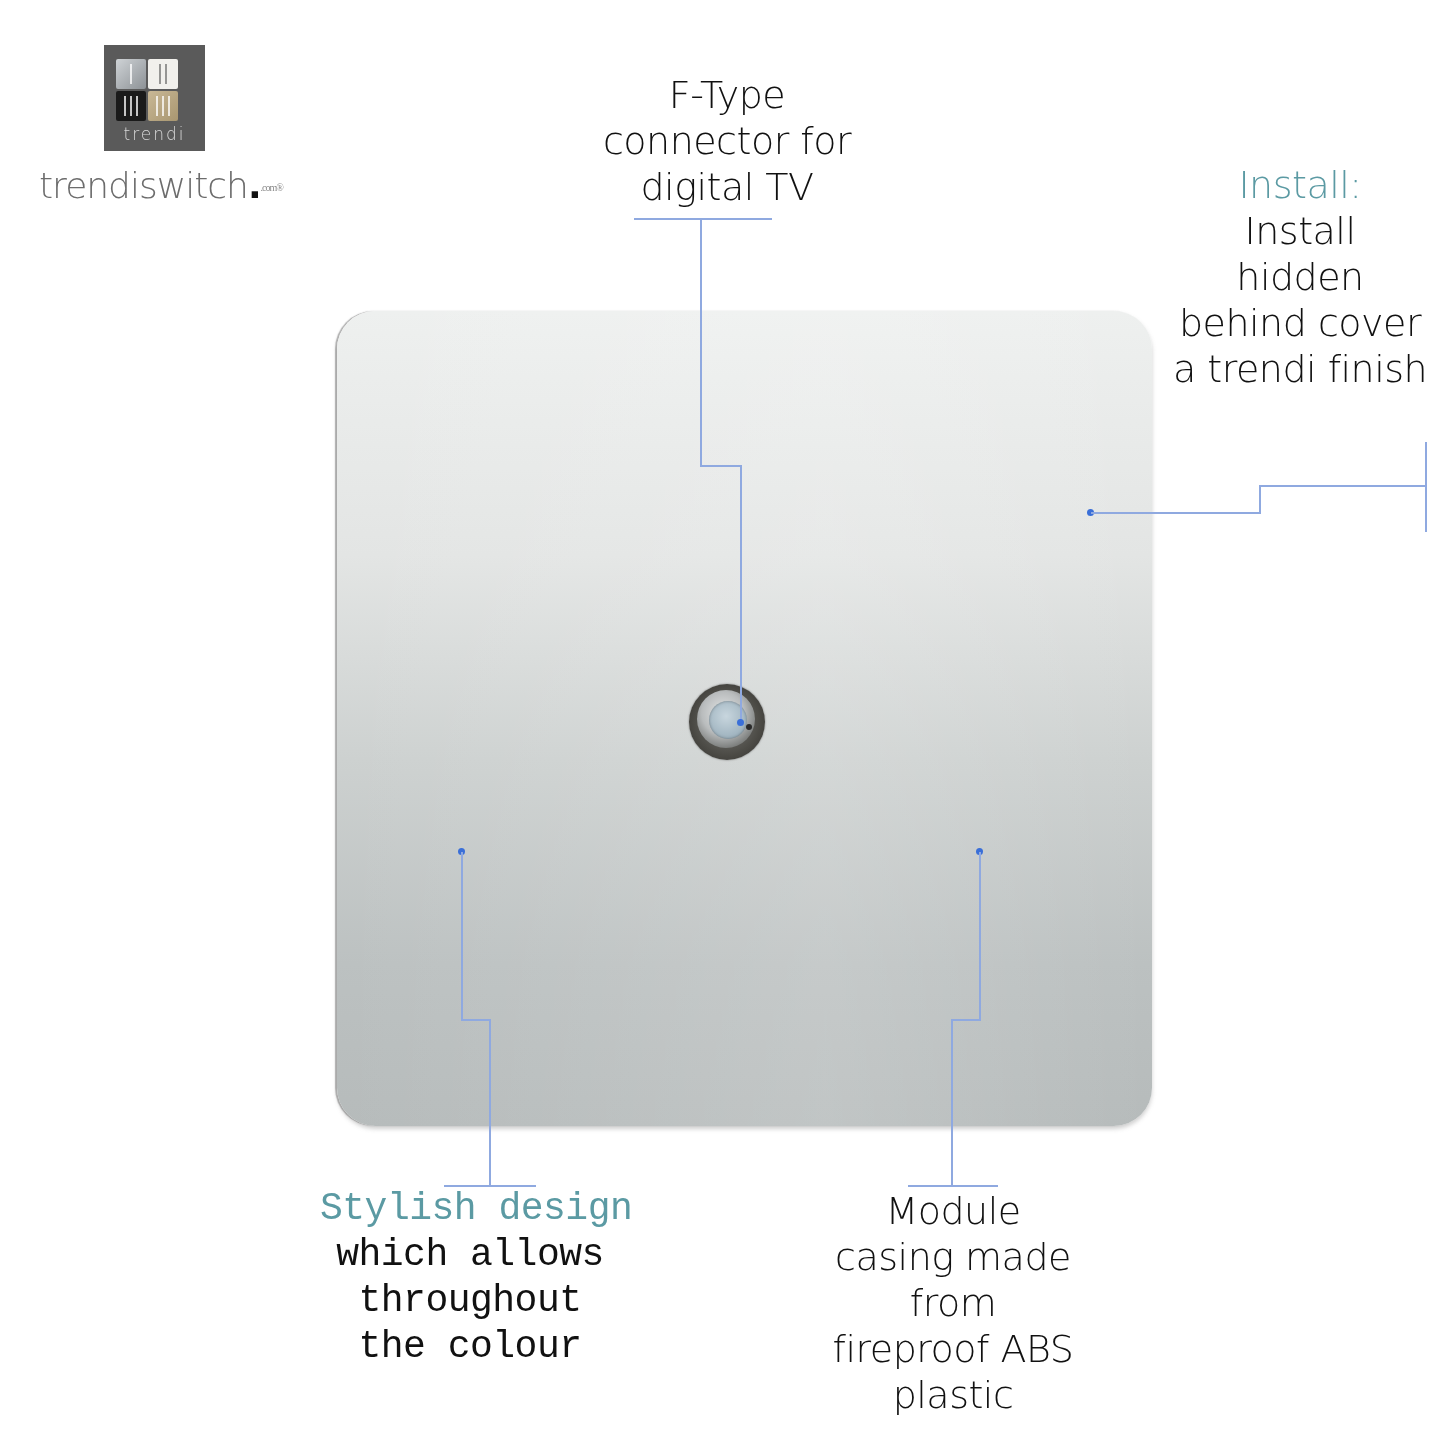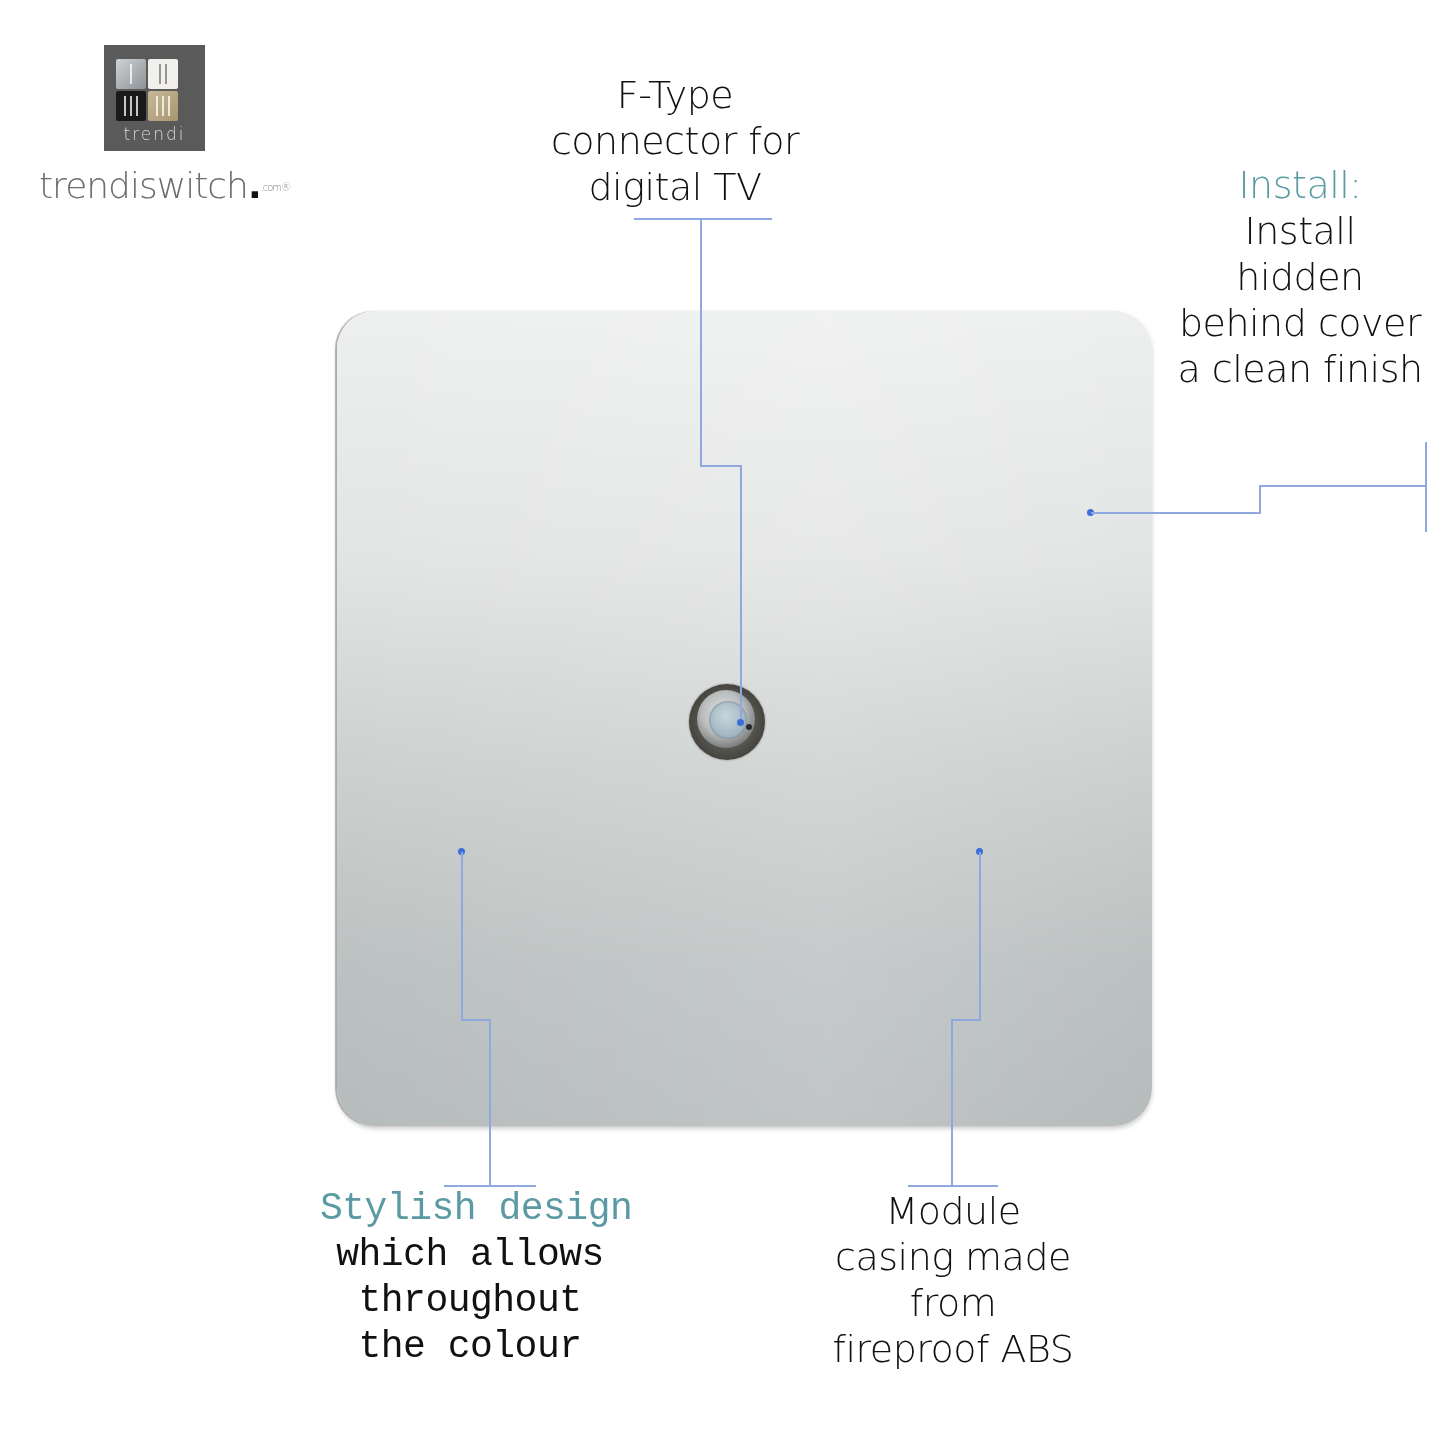--- a/index.html
+++ b/index.html
@@ -26,21 +26,21 @@
     .logo-trendi {
       position: absolute; left: 0; right: 0; top: 79px; text-align: center;
       color: #d8d8d8; font-size: 17px; letter-spacing: 2px; line-height: 20px;
       font-family: "DejaVu Sans", sans-serif; font-weight: 300;
     }
     .logo-wordmark {
       left: 28px; top: 166px; color: #6c6c6c; font-size: 36px; letter-spacing: -1px;
       font-family: "DejaVu Sans", sans-serif; font-weight: 200; line-height: 40px;
     }
     .logo-wordmark .dot { color: #111; font-weight: bold; }
-    .logo-wordmark sup { font-size: 10px; color: #888; vertical-align: top; position: relative; top: 2px; }
+    .logo-wordmark sup { font-size: 10px; color: #888; vertical-align: top; position: relative; top: 2px; font-family: Liberation Serif, serif; }
 
     
     .plate {
       left: 326px; top: 311px; width: 815px; height: 815px;
       border-radius: 38px;
       background: linear-gradient(180deg, #eef0ef 0%, #e3e5e4 30%, #cdd1d0 55%, #bcc1c1 80%, #b6bbbb 100%);
       box-shadow: -2px 0 1px rgba(90,90,90,0.45), 0 3px 4px rgba(120,120,120,0.35);
     }
     .plate-sheen {
       position: absolute; inset: 0; border-radius: 38px;
@@ -141,39 +141,40 @@
 <div class="line h" style="left:461px; top:1019px; width:30px;"></div>
 <div class="line v" style="left:489px; top:1019px; height:168px;"></div>
 <div class="line h" style="left:444px; top:1185px; width:92px;"></div>
 
 <div class="dot-marker" style="left:976px; top:848px;"></div>
 <div class="line v" style="left:979px; top:852px; height:168px;"></div>
 <div class="line h" style="left:951px; top:1019px; width:30px;"></div>
 <div class="line v" style="left:951px; top:1019px; height:168px;"></div>
 <div class="line h" style="left:908px; top:1185px; width:90px;"></div>
 
-<div class="callout" style="left:522px; top:72px; width:306px;">
+<div class="callout" style="left:574px; top:72px; width:306px;">
   <div>F-Type</div>
   <div>connector for</div>
   <div>digital TV</div>
 </div>
 
 <div class="callout" style="left:1160px; top:162px; width:280px;">
   <div class="accent">Install:</div>
   <div>Install</div>
   <div>hidden</div>
   <div>behind cover</div>
-  <div>a clean finish</div>
+  <div>a trendi finish</div>
 </div>
 
 <div class="callout" style="left:320px; top:1186px; width:300px;font-family:Liberation Mono, monospace;">
   <div class="accent">Stylish design</div>
   <div>which allows</div>
   <div>throughout</div>
   <div>the colour</div>
 </div>
 
 <div class="callout" style="left:805px; top:1188px; width:296px;">
   <div>Module</div>
   <div>casing made</div>
   <div>from</div>
   <div>fireproof ABS</div>
+  <div>plastic</div>
 </div>
 
 </body></html>

